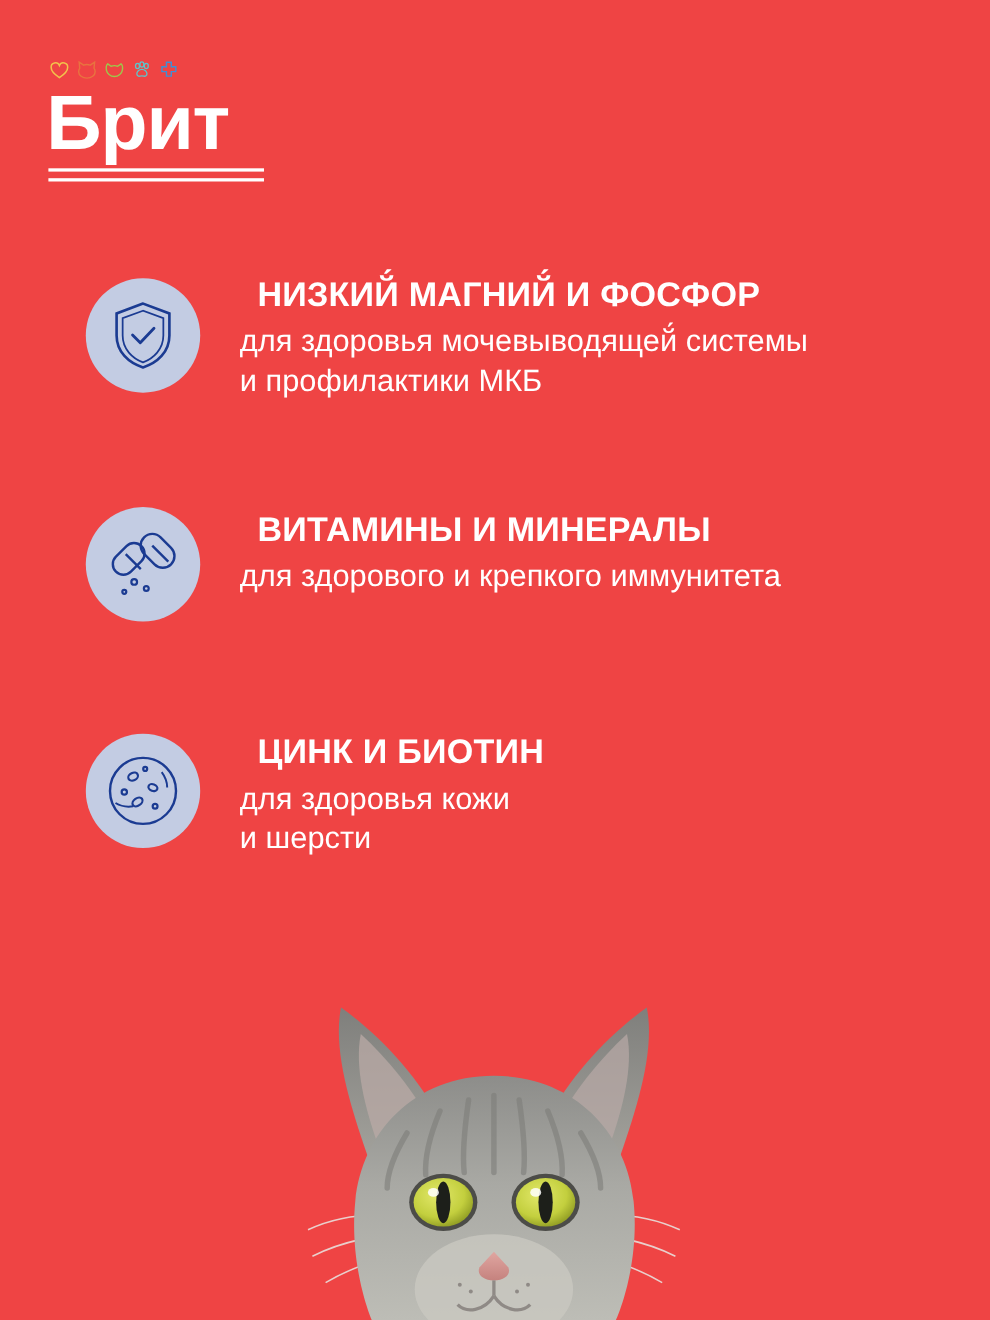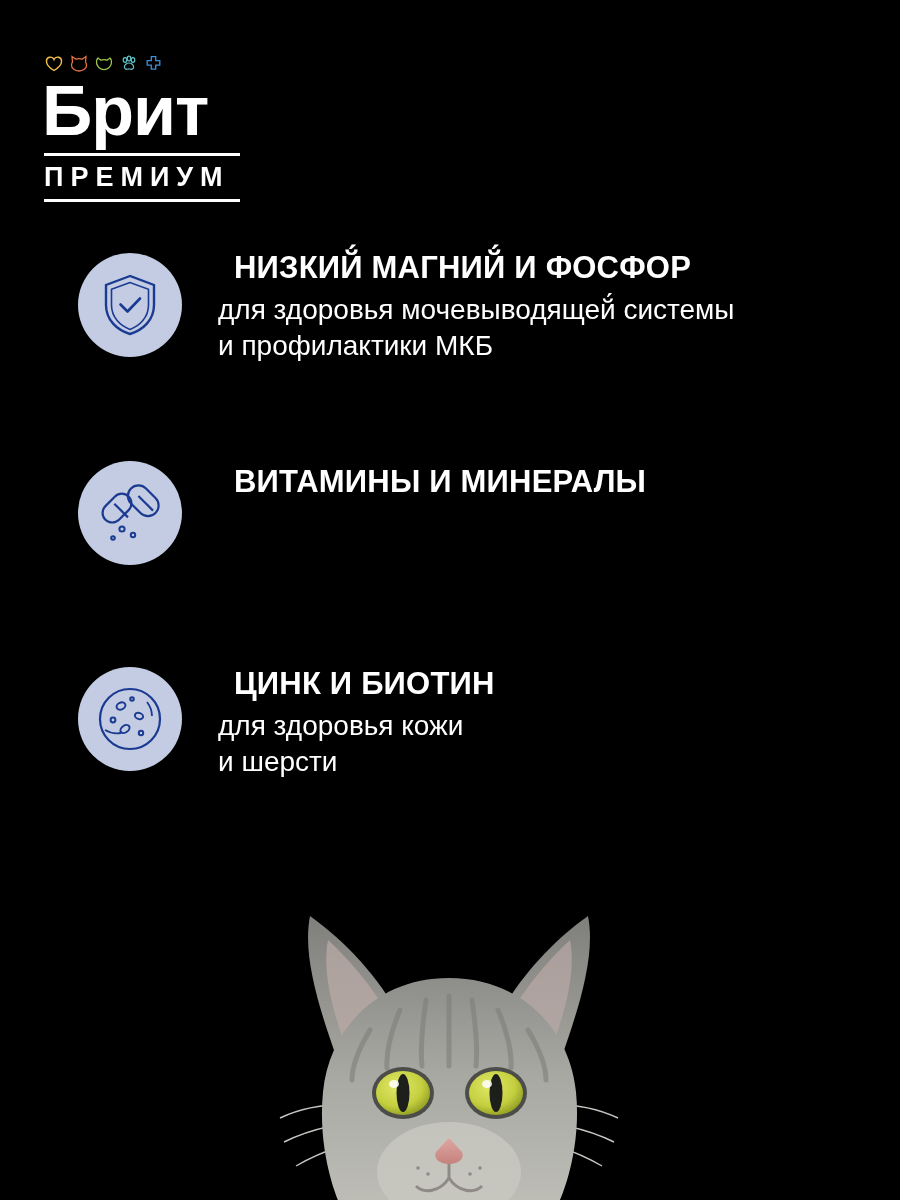--- a/index.html
+++ b/index.html
@@ -10,21 +10,21 @@
     width: 900px;
     height: 1200px;
     background: #ffffff;
     font-family: "Liberation Sans", sans-serif;
     overflow: hidden;
   }
   .poster {
     position: relative;
     width: 900px;
     height: 1200px;
-    background: #000000;
+    background: #ef4444;
     overflow: hidden;
   }
 
   
   .brand {
     position: absolute;
     left: 42px;
     top: 52px;
     width: 260px;
   }
@@ -170,21 +170,20 @@
         </svg>
       </span>
       <span>
         <svg width="17" height="17" viewBox="0 0 17 17" fill="none">
           <path d="M6.3 1.6h4.4v4.1h4.1v4.4h-4.1v4.1H6.3v-4.1H2.2V5.7h4.1V1.6Z" stroke="#3f8fd6" stroke-width="1.3" fill="none"></path>
         </svg>
       </span>
     </div>
     <div class="brand-name">Брит</div>
     <div class="brand-rule"></div>
-    <div class="brand-sub">ПРЕМИУМ</div>
     <div class="brand-rule2"></div>
   </div>
 
   <div class="features">
 
     <div class="feature f1">
       <div class="feature-icon">
         <svg width="58" height="64" viewBox="0 0 58 64" fill="none">
           <path d="M29 3 5 12v20c0 15 11 25 24 29 13-4 24-14 24-29V12L29 3Z" stroke="#1b3b92" stroke-width="2.4" fill="none"></path>
           <path d="M29 9.5 10.5 16.3V32c0 12.4 8.9 20.9 18.5 24.4 9.6-3.5 18.5-12 18.5-24.4V16.3L29 9.5Z" stroke="#1b3b92" stroke-width="1.6" fill="none"></path>
@@ -205,20 +204,21 @@
           <path d="M40.4 14 55 28.6" stroke="#1b3b92" stroke-width="2.2"></path>
           <path d="M9 14.5a9.6 9.6 0 0 1 13.6 0 9.6 9.6 0 0 1 0 13.6L13 37.7a9.6 9.6 0 0 1-13.6-13.6L9 14.5Z" transform="translate(8,0)" stroke="#1b3b92" stroke-width="2.2" fill="none"></path>
           <path d="M16.3 21.7 30 35.4" stroke="#1b3b92" stroke-width="2.2"></path>
           <circle cx="24" cy="47" r="2.6" stroke="#1b3b92" stroke-width="2"></circle>
           <circle cx="35" cy="53" r="2.2" stroke="#1b3b92" stroke-width="2"></circle>
           <circle cx="15" cy="56" r="1.8" stroke="#1b3b92" stroke-width="2"></circle>
         </svg>
       </div>
       <div class="feature-text">
         <p class="feature-title">ВИТАМИНЫ  И МИНЕРАЛЫ</p>
+        <p class="feature-desc">для здорового и крепкого иммунитета</p>
       </div>
     </div>
 
     <div class="feature f3">
       <div class="feature-icon">
         <svg width="66" height="66" viewBox="0 0 66 66" fill="none">
           <circle cx="33" cy="33" r="30" stroke="#1b3b92" stroke-width="2.2" fill="none"></circle>
           <ellipse cx="24" cy="20" rx="4.6" ry="3.4" transform="rotate(-25 24 20)" stroke="#1b3b92" stroke-width="2" fill="none"></ellipse>
           <ellipse cx="42" cy="30" rx="4.2" ry="3" transform="rotate(20 42 30)" stroke="#1b3b92" stroke-width="2" fill="none"></ellipse>
           <ellipse cx="28" cy="43" rx="5" ry="3.4" transform="rotate(-35 28 43)" stroke="#1b3b92" stroke-width="2" fill="none"></ellipse>

